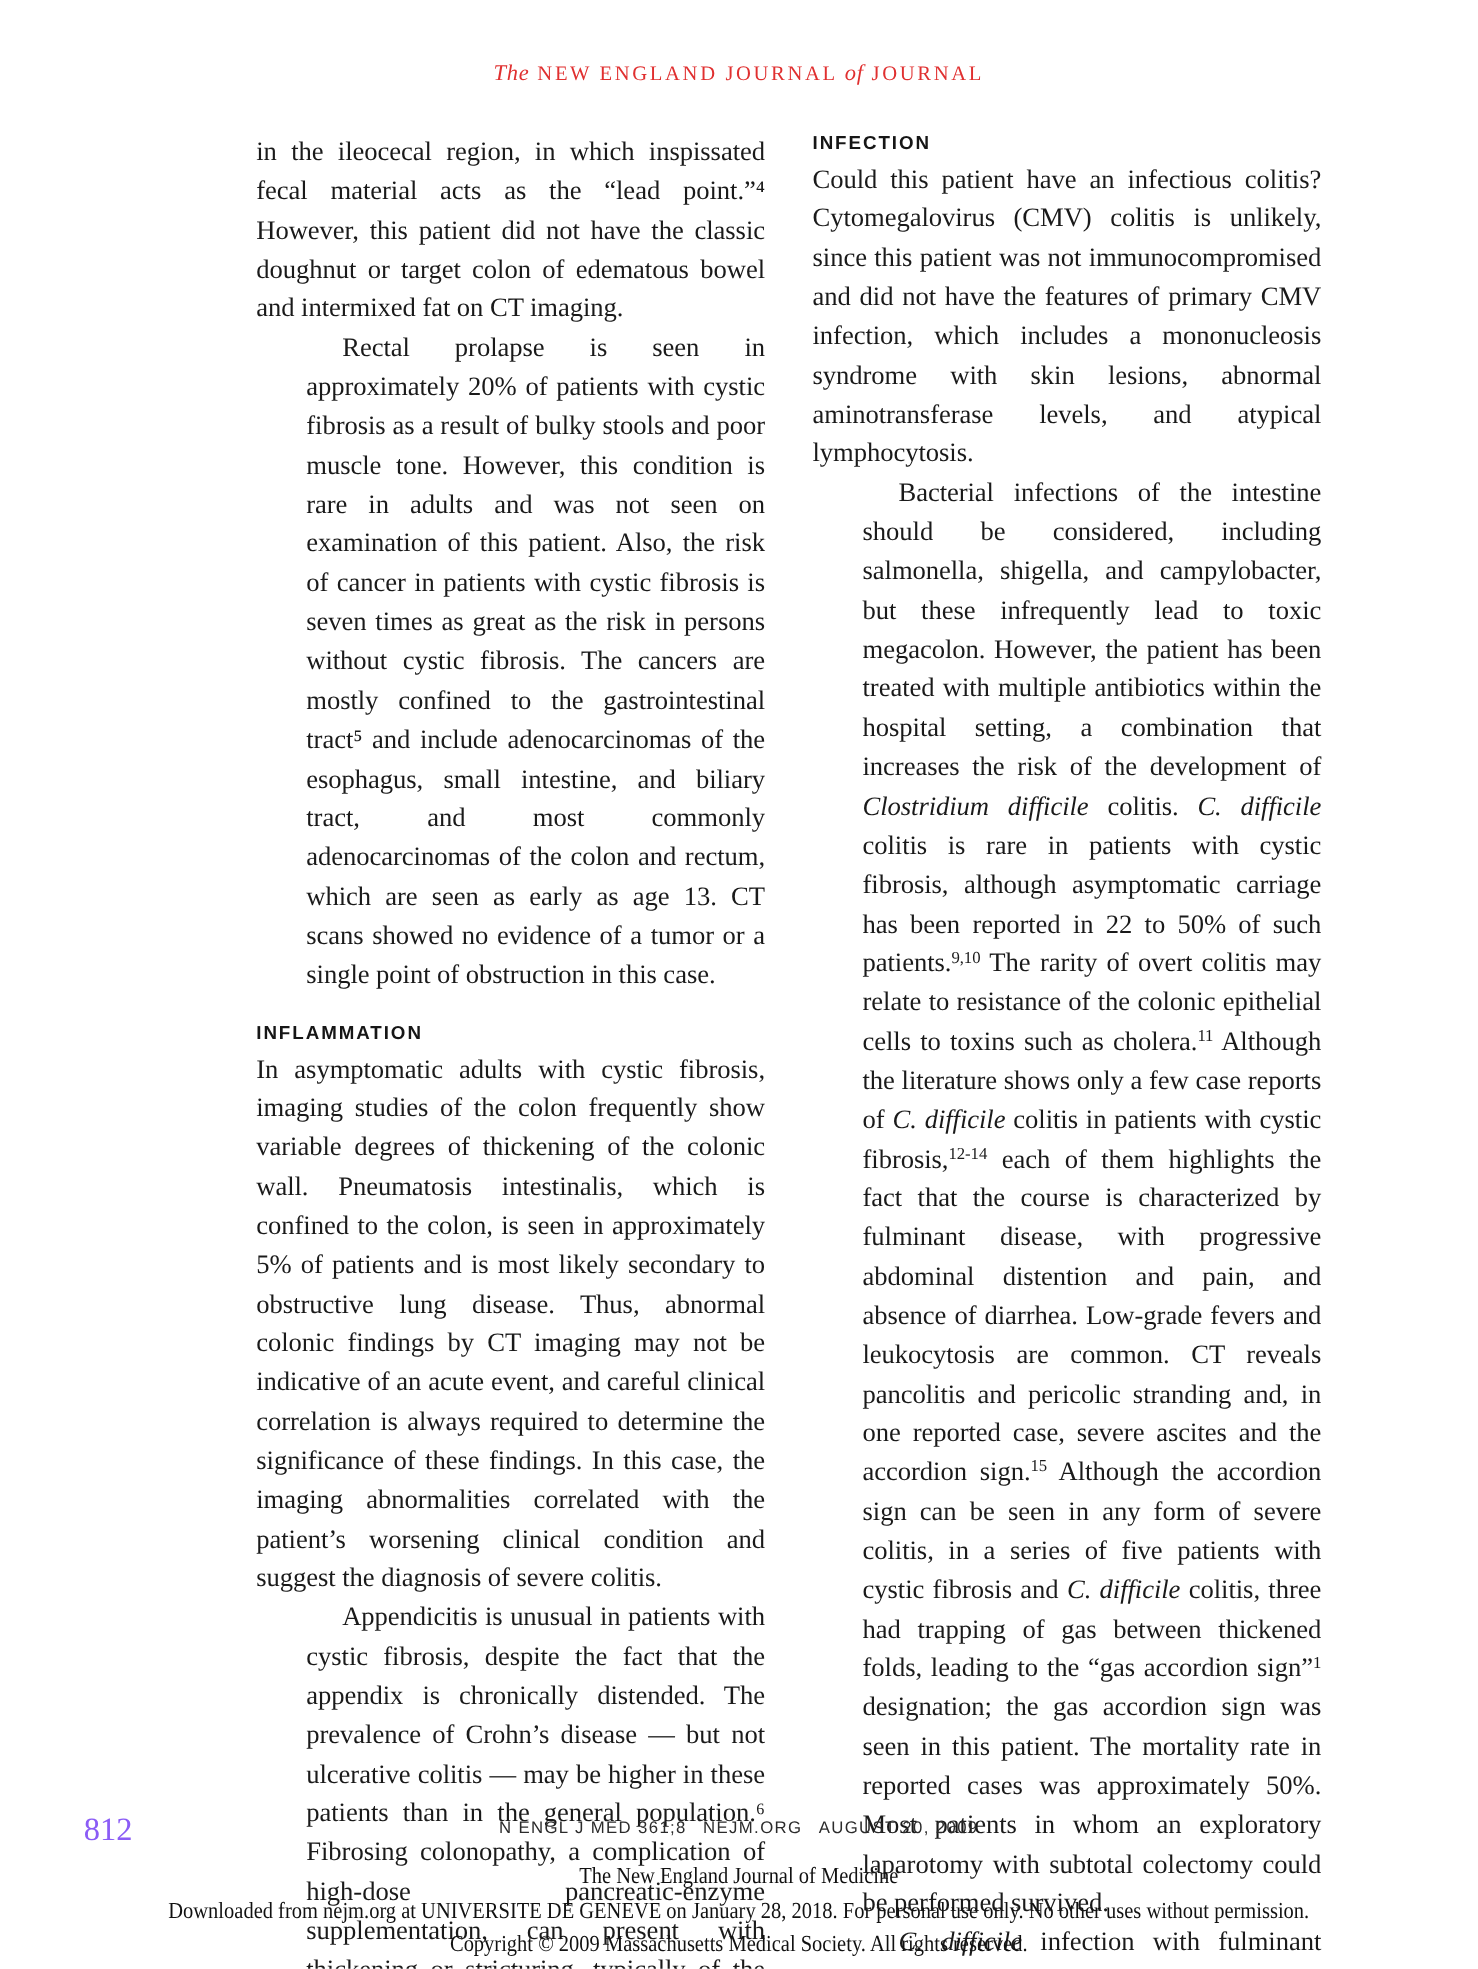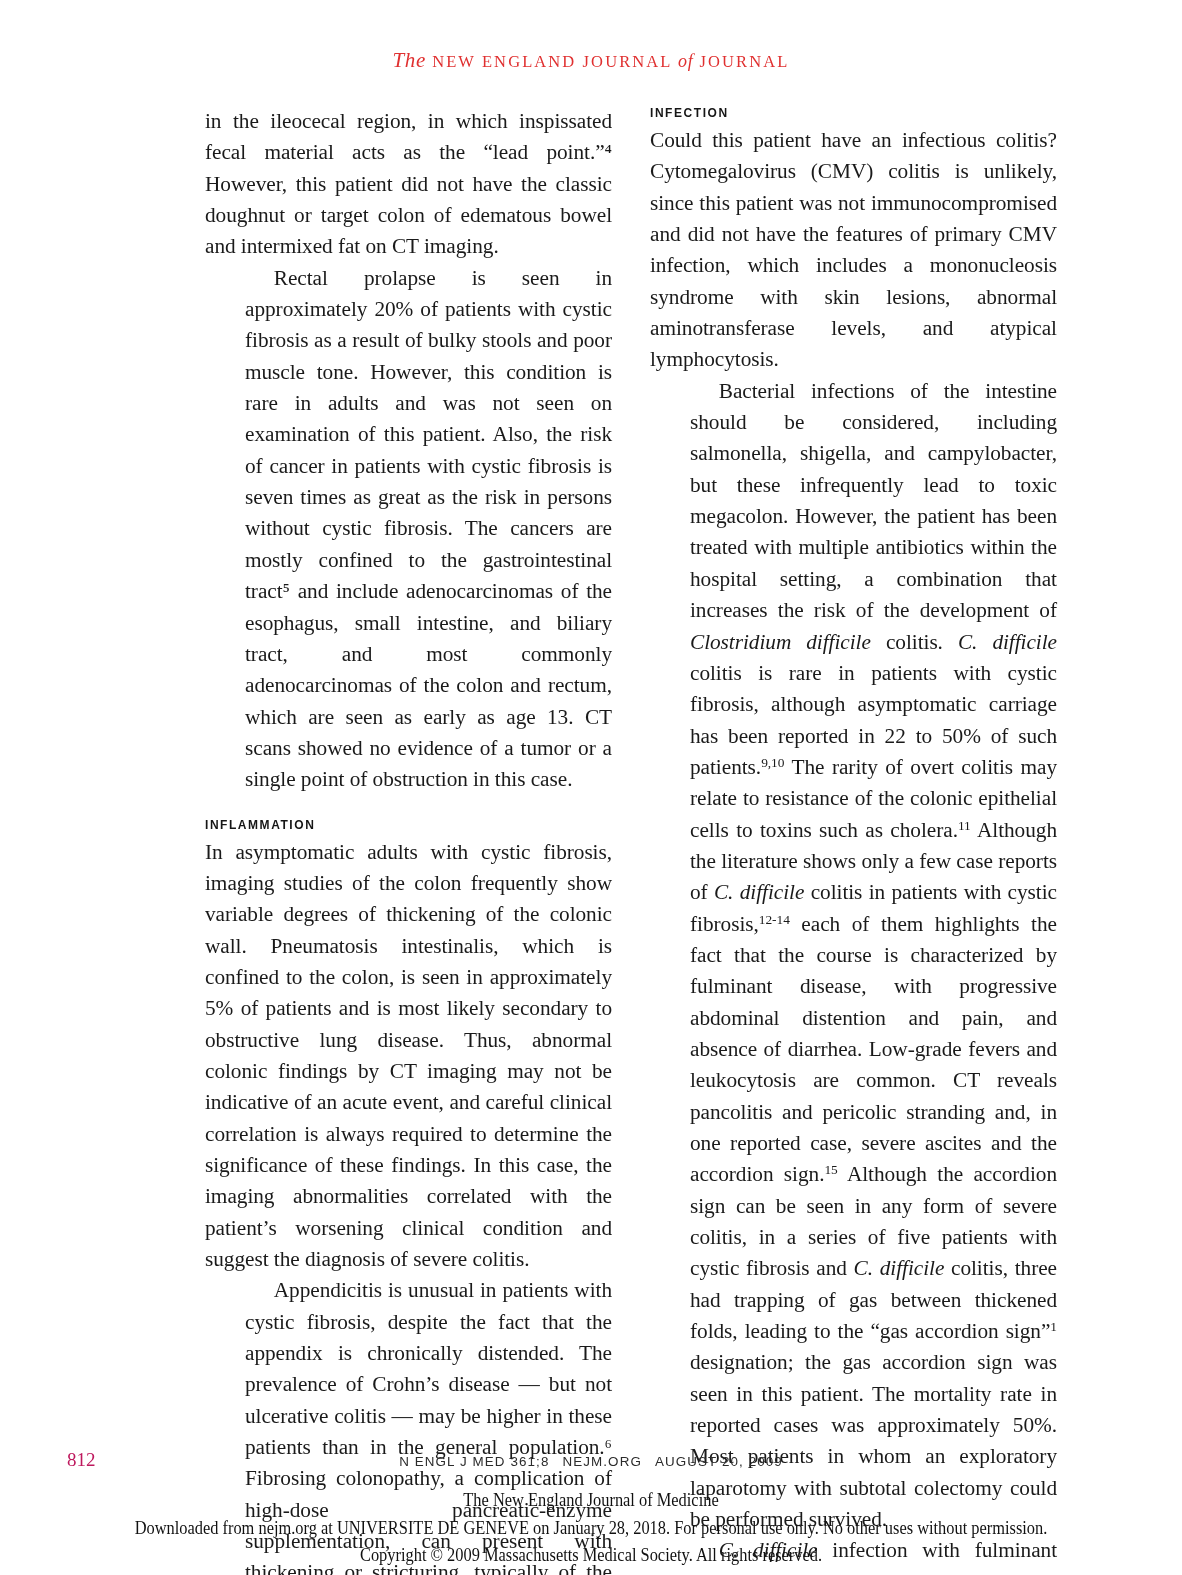--- a/index.html
+++ b/index.html
@@ -33,21 +33,21 @@
     text-align: center;
     color: #e03030;
     font-family: "Liberation Serif", "DejaVu Serif", serif;
     font-size: 16.5px;
     letter-spacing: 2.1px;
     white-space: nowrap;
   }
   .running-head .rh-the {
     font-style: italic;
     letter-spacing: 0.6px;
-    font-size: 21px;
+    font-size: 18px;
   }
   .running-head .rh-of {
     font-style: italic;
     letter-spacing: 0.6px;
     font-size: 18px;
   }
 
   
   .columns {
     position: absolute;
@@ -73,21 +73,21 @@
   }
   p.body + p.body {
     text-indent: 1.35em;
     margin-left: 40px;
   }
   p.body.noindent + p.body { text-indent: 1.35em; }
 
   .sec-head {
     margin: 0;
     font-family: "Liberation Sans", "DejaVu Sans", sans-serif;
-    font-size: 12px;
+    font-size: 15px;
     font-weight: bold;
     letter-spacing: 1.55px;
     color: #161616;
     text-transform: uppercase;
     padding-top: 22px;
     padding-bottom: 5px;
   }
   .sec-head.first { padding-top: 0; }
 
   i, .it { font-style: italic; }
@@ -95,23 +95,23 @@
     font-size: 0.63em;
     vertical-align: 0.52em;
     line-height: 0;
   }
 
   
   .page-number {
     position: absolute;
     left: 67px;
     top: 1449px;
-    font-size: 19px;
+    font-size: 26px;
     font-family: "Liberation Serif", "DejaVu Serif", serif;
-    color: #be185d;
+    color: #8b5cf6;
   }
   .folio {
     position: absolute;
     top: 1454px;
     left: 0;
     width: 1182px;
     text-align: center;
     font-family: "Liberation Sans", "DejaVu Sans", sans-serif;
     font-size: 13.4px;
     letter-spacing: 1.1px;

